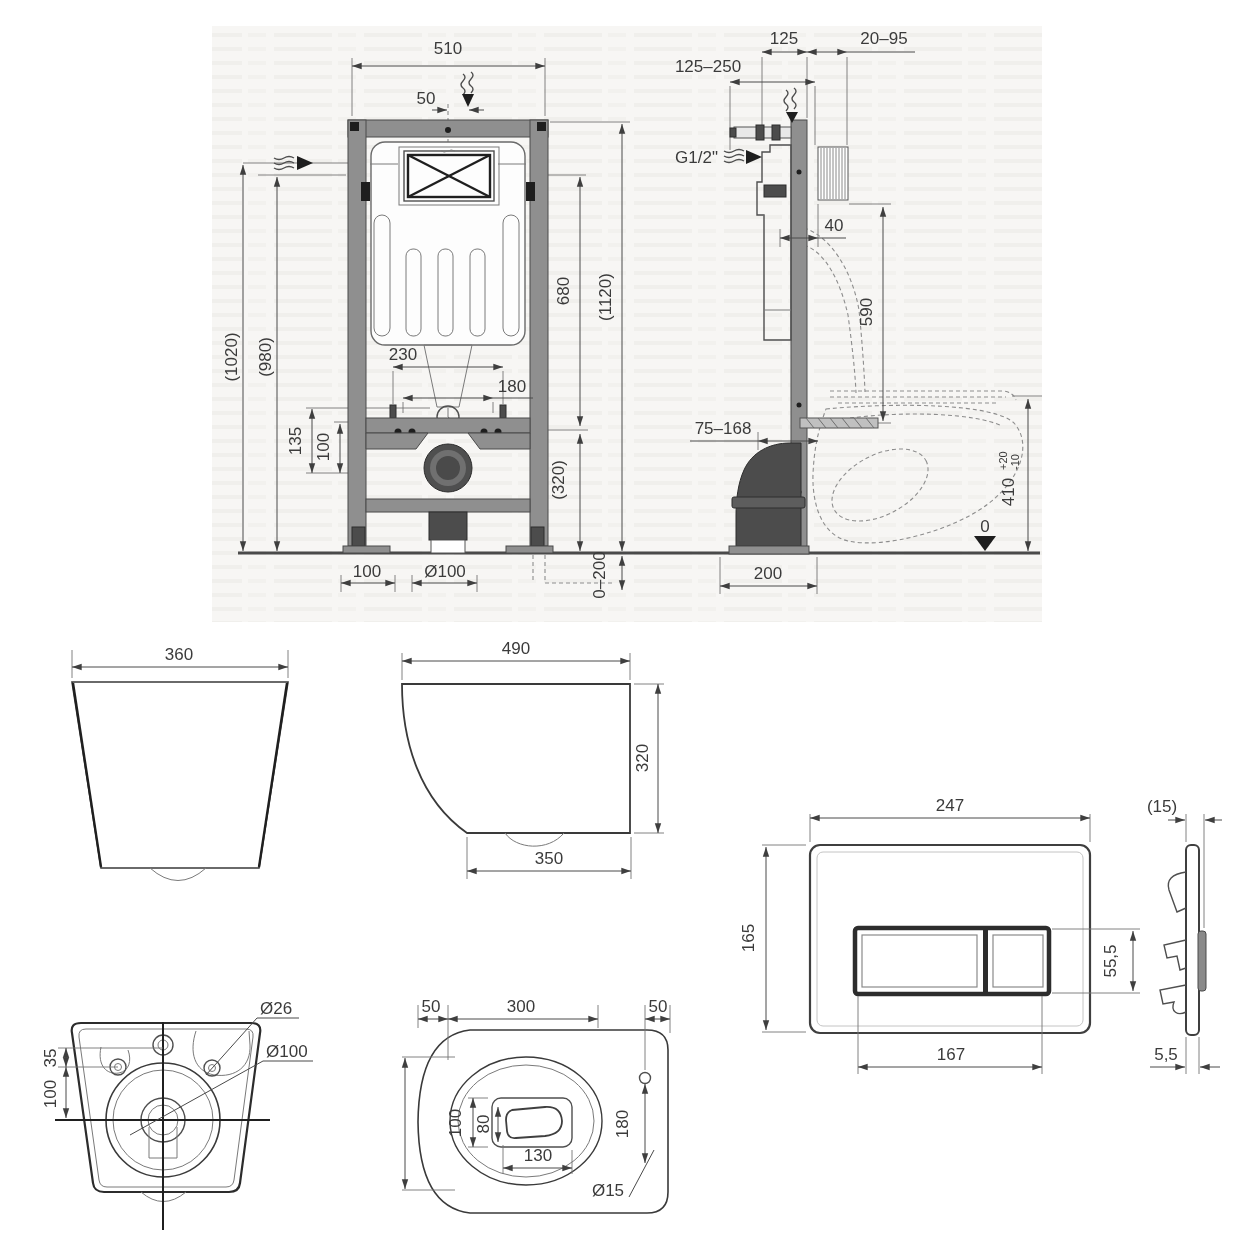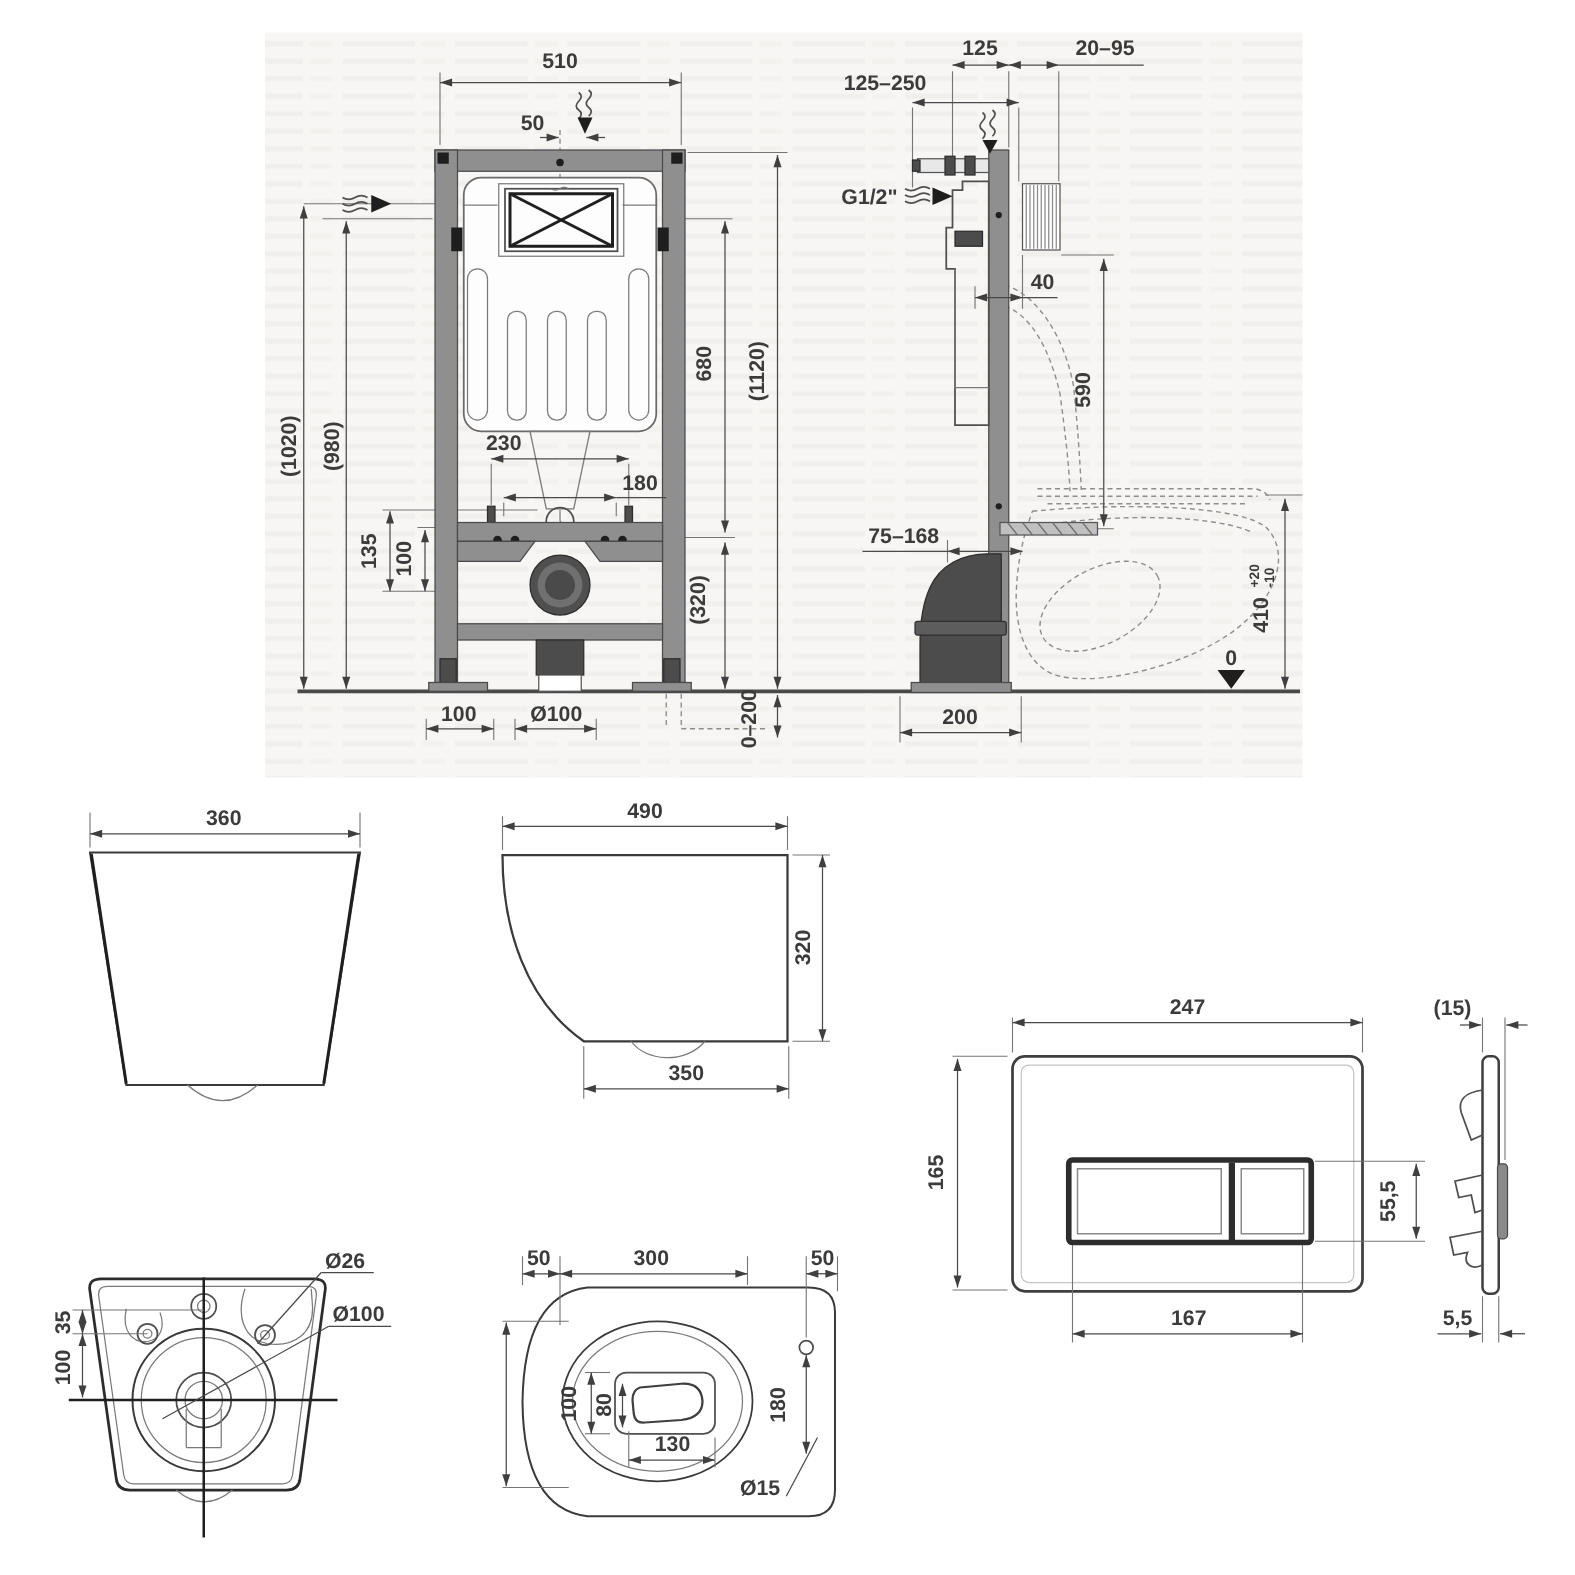--- a/index.html
+++ b/index.html
@@ -1,17 +1,17 @@
 <!DOCTYPE html>
 <html><head>
 <meta charset="utf-8">
 <title>Drawing</title>
 <style>
   html,body{margin:0;padding:0;background:#fff;}
-  .canvas{position:relative;width:1260px;height:1260px;background:#fff;overflow:hidden;font-weight:bold;}
+  .canvas{position:relative;width:1260px;height:1260px;background:#fff;overflow:hidden;}
   svg{display:block;}
   text{font-family:"Liberation Sans","DejaVu Sans",sans-serif;fill:#3b3b3b;}
   .dt{font-size:17px;}
   .sup{font-size:11px;}
   .dim{stroke:#4a4a4a;stroke-width:1;fill:none;}
   .tail{stroke:#4a4a4a;stroke-width:1;fill:none;}
   .ext{stroke:#757575;stroke-width:.9;fill:none;}
   .ln{stroke:#4f4f4f;stroke-width:1.4;fill:none;}
   .lnt{stroke:#7a7a7a;stroke-width:1;fill:none;}
   .bold{stroke:#1f1f1f;stroke-width:2.4;fill:none;}

